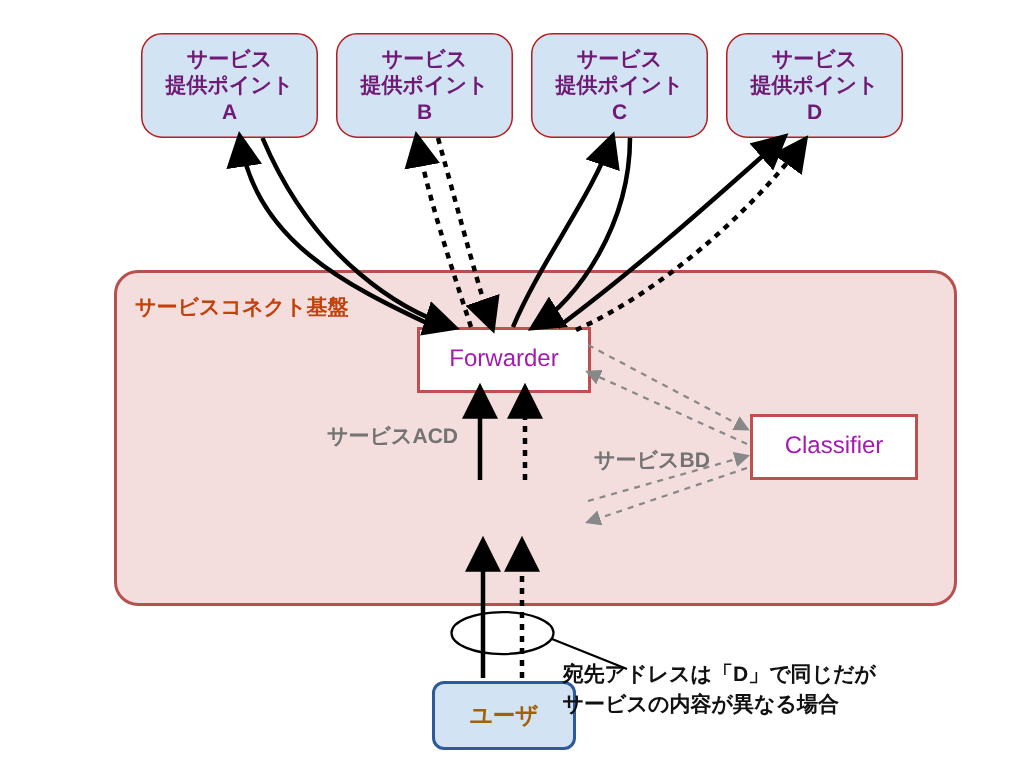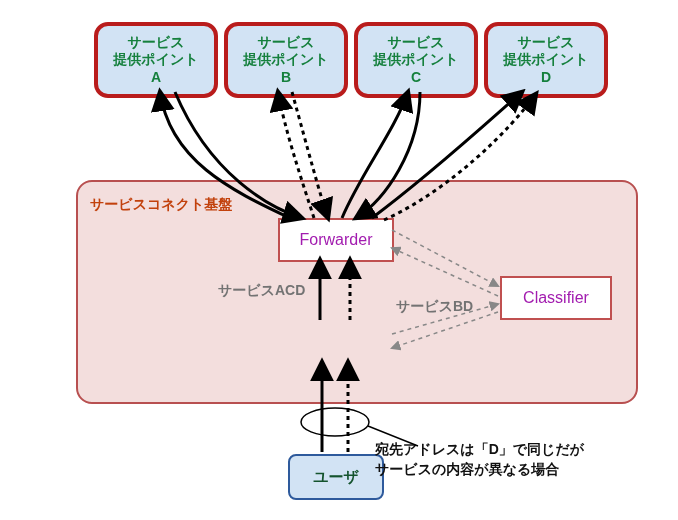--- a/index.html
+++ b/index.html
@@ -14,24 +14,24 @@
     position: relative;
     width: 678px;
     height: 520px;
   }
 
   
   .svc-box {
     position: absolute;
     width: 116px;
     height: 68px;
-    border: 4px solid #b91c1c;
+    border: 1px solid #b91c1c;
     background: #d2e3f4;
     border-radius: 14px;
-    color: #15803d;
+    color: #701a75;
     font-weight: bold;
     font-size: 14px;
     line-height: 1.25;
     text-align: center;
     display: flex;
     align-items: center;
     justify-content: center;
     white-space: pre-line;
   }
   .svc-a { left: 94px;  top: 22px; }
@@ -100,21 +100,21 @@
   
   .user-box {
     position: absolute;
     left: 288px;
     top: 454px;
     width: 92px;
     height: 42px;
     border: 2px solid #2e5a9c;
     background: #d2e3f4;
     border-radius: 8px;
-    color: #14532d;
+    color: #a16207;
     font-weight: bold;
     font-size: 15px;
     display: flex;
     align-items: center;
     justify-content: center;
   }
 
   
   svg.overlay {
     position: absolute;

